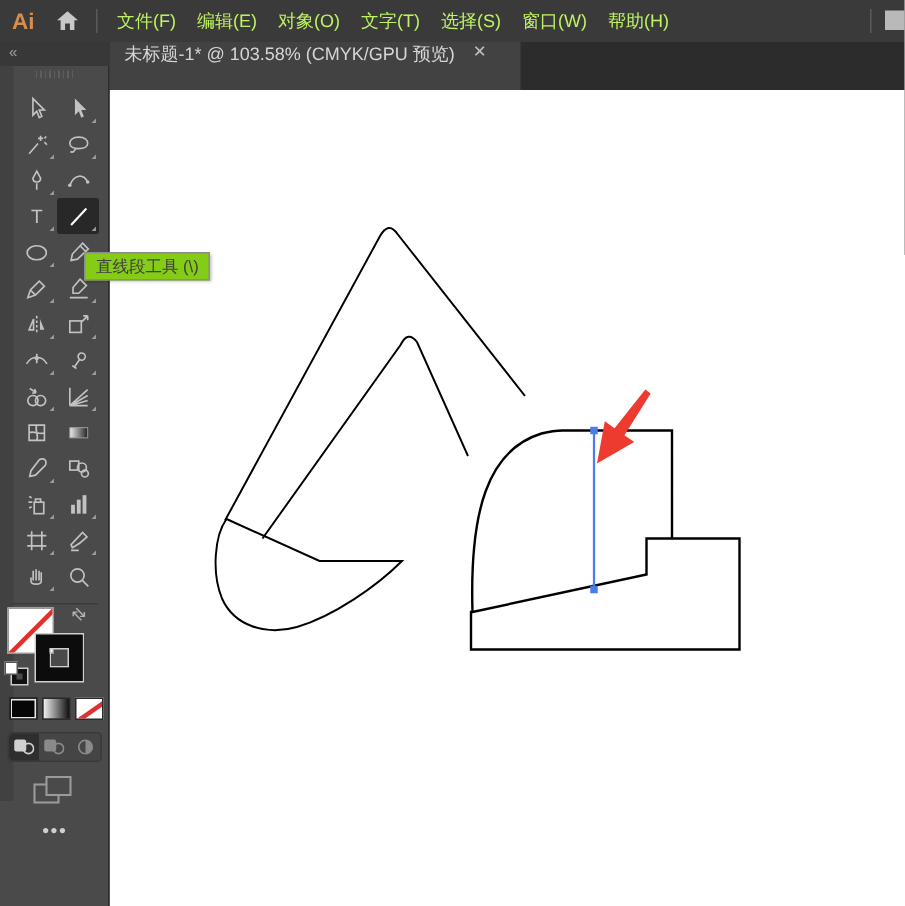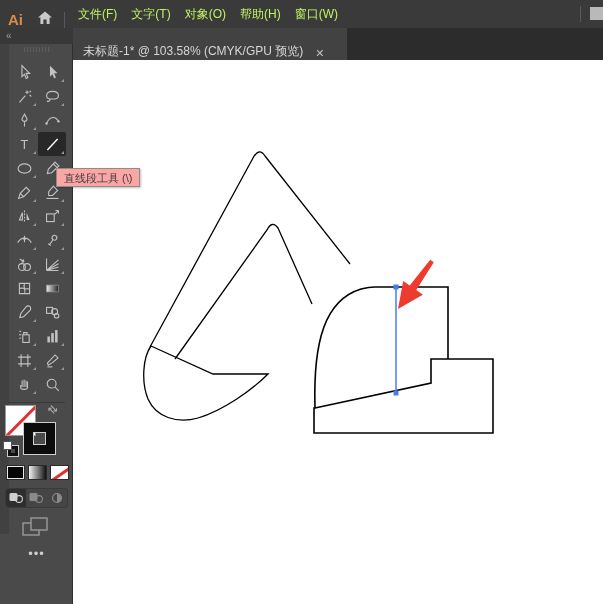--- a/index.html
+++ b/index.html
@@ -1,33 +1,33 @@
 <!DOCTYPE html>
 <html><head>
 <meta charset="utf-8">
 <style>
   * { margin:0; padding:0; box-sizing:border-box; }
   html,body { width:603px; height:604px; overflow:hidden; }
   body { font-family:"Liberation Sans", sans-serif; background:#4a4a4a; position:relative; }
 
   
   .menubar { position:absolute; left:0; top:0; width:603px; height:28px; background:#3a3a3a;
-             display:flex; align-items:flex-end; z-index:5; }
+             display:flex; align-items:center; z-index:5; }
   .logo { color:#d78d4e; font-weight:bold; font-size:15px; padding:0 9px 0 8px; }
   .home-btn { width:26px; height:20px; display:flex; align-items:center; justify-content:center; }
   .mb-sep { width:1px; height:16px; background:#5a5a5a; margin:0 6px; }
   .menu-items { display:flex; align-items:center; }
   .menu-item { color:#bef264; font-size:12px; padding:0 7px; height:28px; line-height:28px; cursor:default; }
   .mb-right-sep { position:absolute; right:22px; top:6px; width:1px; height:16px; background:#5a5a5a; }
   .mb-partial-icon { position:absolute; right:-3px; top:7px; width:16px; height:13px; background:#b9b9b9; }
 
   
   .tabbar { position:absolute; left:73px; top:28px; width:530px; height:32px; background:#2c2c2c; z-index:4; }
   .tab { position:absolute; left:0; top:0; height:32px; width:274px; background:#424242;
-         display:flex; align-items:flex-end; padding:0 10px; }
+         display:flex; align-items:flex-start; padding:0 10px; }
   .tab-title { color:#d6d6d6; font-size:12px; white-space:nowrap; }
   .tab-close { color:#c0c0c0; font-size:11px; margin-left:12px; cursor:default; }
 
   
   .dock { position:absolute; left:0; top:28px; width:73px; height:576px; background:#4a4a4a; z-index:6; border-right:1px solid #2e2e2e; }
   .dock-strip { position:absolute; left:0; top:0; width:73px; height:16px; background:#383838; color:#9f9f9f;
                 font-size:10px; line-height:15px; padding-left:6px; }
   .dock-edge { position:absolute; left:0; top:16px; width:9px; height:490px; background:#414141; }
   .grip { position:absolute; left:24px; top:19px; width:26px; height:5px;
           background:repeating-linear-gradient(90deg,#5e5e5e 0 1px,transparent 1px 3px); }
@@ -68,41 +68,43 @@
 
   .screen-mode { position:absolute; left:22px; top:489px; width:28px; height:20px; }
   .ellipsis { position:absolute; left:0; top:518px; width:73px; text-align:center; color:#cfcfcf;
               font-size:13px; letter-spacing:1px; }
 
   
   .canvas { position:absolute; left:73px; top:60px; width:530px; height:544px; background:#ffffff; }
   .canvas svg { position:absolute; left:0; top:0; }
 
   
-  .tooltip { position:absolute; left:56px; top:168px; height:19px; padding:2px 7px; background:#fca5a5;
+  .tooltip { position:absolute; left:56px; top:168px; height:19px; padding:2px 7px; background:#84cc16;
              border:1px solid #8c8c8c; color:#404040; font-size:11px; line-height:14px; white-space:nowrap;
              z-index:10; box-shadow:1px 1px 2px rgba(0,0,0,.25); }
 </style>
 </head>
 <body>
 
 <div class="menubar">
   <span class="logo">Ai</span>
   <span class="home-btn">
     <svg width="16" height="14" viewBox="0 0 16 14">
       <path d="M8,0.5 L15,6.5 H12.6 V13 H9.6 V8.6 H6.4 V13 H3.4 V6.5 H1 Z" fill="#c8c8c8"></path>
     </svg>
   </span>
   <span class="mb-sep"></span>
   <div class="menu-items">
       <div class="menu-item">文件(F)</div>
+      <div class="menu-item">编辑(E)</div>
+      <div class="menu-item">对象(O)</div>
       <div class="menu-item">文字(T)</div>
-      <div class="menu-item">对象(O)</div>
+      <div class="menu-item">选择(S)</div>
+      <div class="menu-item">窗口(W)</div>
       <div class="menu-item">帮助(H)</div>
-      <div class="menu-item">窗口(W)</div>
     </div>
   <span class="mb-right-sep"></span>
   <span class="mb-partial-icon"></span>
 </div>
 
 <div class="tabbar">
   <div class="tab">
     <span class="tab-title">未标题-1* @ 103.58% (CMYK/GPU 预览)</span>
     <span class="tab-close">✕</span>
   </div>

